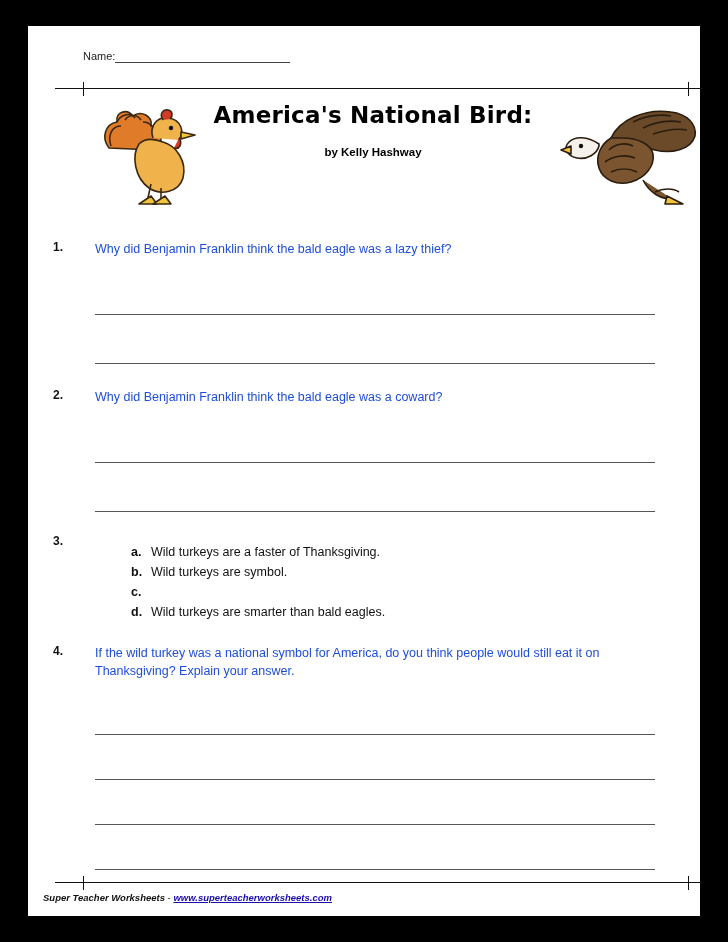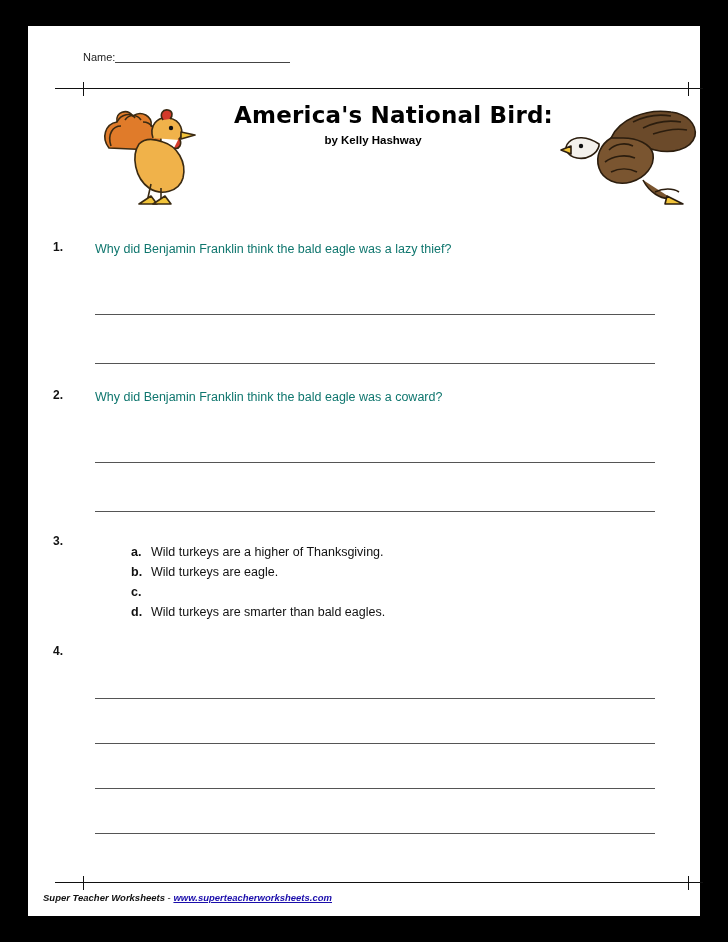--- a/index.html
+++ b/index.html
@@ -31,21 +31,21 @@
   }
 
   
   .name-row {
     position: absolute;
     left: 40px;
     top: 24px;
     font-size: 11px;
     color: #222;
     display: flex;
-    align-items: center;
+    align-items: flex-start;
     gap: 0;
   }
   .name-label { font-size: 11px; color: #222; }
   .name-blank {
     display: inline-block;
     width: 175px;
     border-bottom: 1px solid #444;
     height: 12px;
   }
 
@@ -83,24 +83,23 @@
     width: 360px;
     text-align: center;
   }
   .title-line {
     font-family: "DejaVu Sans", sans-serif;
     font-weight: bold;
     font-size: 23px;
     color: #000;
     line-height: 30px;
     letter-spacing: 0.2px;
-    text-align: right;
   }
   .byline {
-    margin-top: 4px;
+    margin-top: 16px;
     font-size: 11.5px;
     font-weight: bold;
     color: #000;
   }
 
   
   .turkey { position: absolute; left: 52px; top: 12px; width: 110px; height: 108px; }
   .eagle  { position: absolute; left: 516px; top: 8px; width: 140px; height: 110px; }
 
   
@@ -110,21 +109,21 @@
     position: absolute;
     left: 10px;
     font-size: 12px;
     font-weight: bold;
     color: #111;
   }
   .q-text {
     margin-left: 52px;
     margin-right: 18px;
     font-size: 12.5px;
-    color: #0f766e;
+    color: #1d4ed8;
     line-height: 18px;
   }
   .answer-line {
     margin-left: 52px;
     width: 560px;
     border-bottom: 1px solid #555;
     height: 30px;
   }
   .choices {
     margin-left: 88px;
@@ -244,38 +243,39 @@
         <div class="q-text">Why did Benjamin Franklin think the bald eagle was a coward?</div>
         <div class="answer-line" style="margin-top:26px;"></div>
         <div class="answer-line" style="margin-top:18px;"></div>
       </div>
 
       <div class="q-row" style="padding-top:22px;">
         <span class="q-num">3.</span>
         <div class="choices">
           <div class="choice">
             <span class="choice-letter">a.</span>
-            <span>Wild turkeys are a higher of Thanksgiving.</span>
+            <span>Wild turkeys are a faster of Thanksgiving.</span>
           </div>
           <div class="choice">
             <span class="choice-letter">b.</span>
-            <span>Wild turkeys are eagle.</span>
+            <span>Wild turkeys are symbol.</span>
           </div>
           <div class="choice">
             <span class="choice-letter">c.</span>
           </div>
           <div class="choice">
             <span class="choice-letter">d.</span>
             <span>Wild turkeys are smarter than bald eagles.</span>
           </div>
         </div>
       </div>
 
       <div class="q-row" style="padding-top:22px;">
         <span class="q-num">4.</span>
+        <div class="q-text">If the wild turkey was a national symbol for America, do you think people would still eat it on Thanksgiving?  Explain your answer.</div>
         <div class="answer-line" style="margin-top:24px;"></div>
         <div class="answer-line" style="margin-top:14px;"></div>
         <div class="answer-line" style="margin-top:14px;"></div>
         <div class="answer-line" style="margin-top:14px;"></div>
       </div>
     </div>
 
     <div class="tickb left"></div>
     <div class="tickb right"></div>
     <div class="footer-rule"></div>

